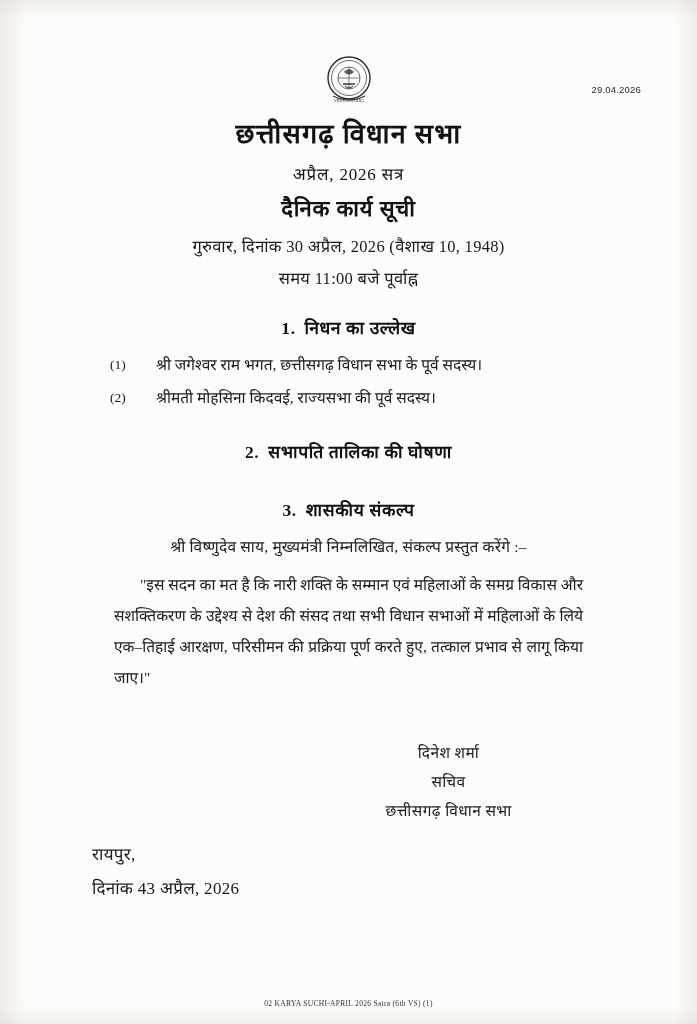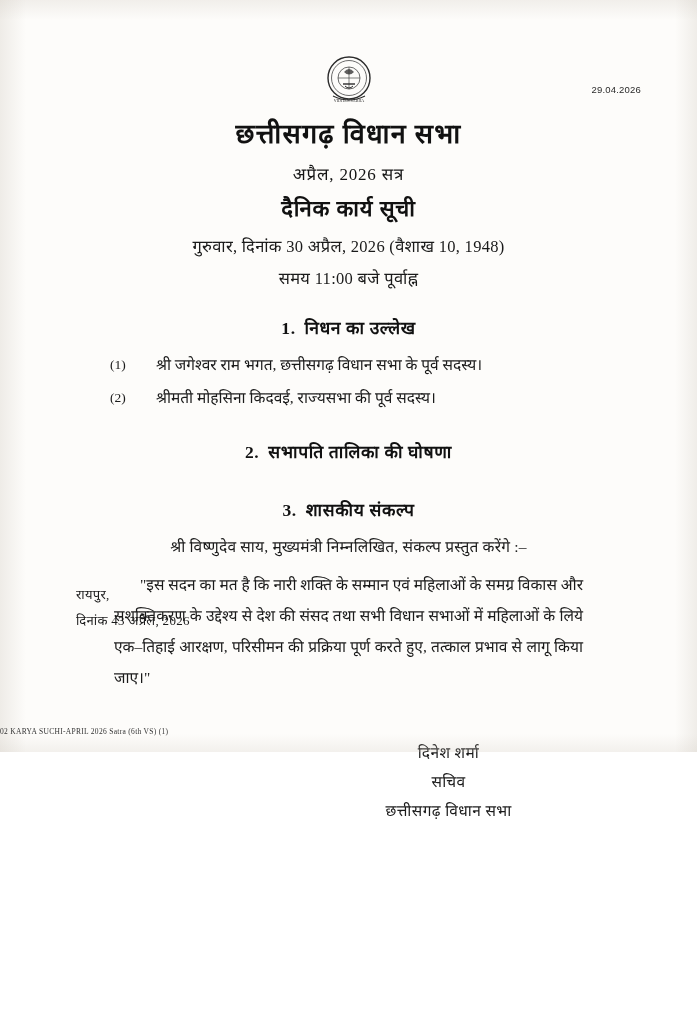--- a/index.html
+++ b/index.html
@@ -10,21 +10,21 @@
   body {
     width: 697px;
     height: 1024px;
     overflow: hidden;
     font-family: "Liberation Serif", "DejaVu Serif", serif;
     color: #1a1a1a;
   }
   .page {
     position: relative;
     width: 697px;
-    height: 752px;
+    height: 1024px;
     background: #fdfcfa;
     box-sizing: border-box;
     padding: 28px 52px 20px 52px;
   }
   
   .paper-tint {
     position: absolute;
     inset: 0;
     pointer-events: none;
     background:
@@ -150,33 +150,33 @@
     text-align: center;
     padding-left: 200px;
     font-size: 15.5px;
     line-height: 1.85;
     letter-spacing: 0.4px;
   }
   .sig-name { font-weight: normal; }
 
   .place-block {
     position: absolute;
-    left: 76px;
+    left: 92px;
     bottom: 118px;
-    font-size: 13px;
+    font-size: 17px;
     line-height: 2.0;
     letter-spacing: 0.3px;
   }
 
   .footer-note {
     position: absolute;
     left: 0;
     right: 0;
     bottom: 16px;
-    text-align: left;
+    text-align: center;
     font-size: 7.5px;
     letter-spacing: 0.3px;
     color: #333;
     font-family: "Liberation Serif", serif;
   }
 </style>
 </head>
 <body>
 
 <div class="page">

